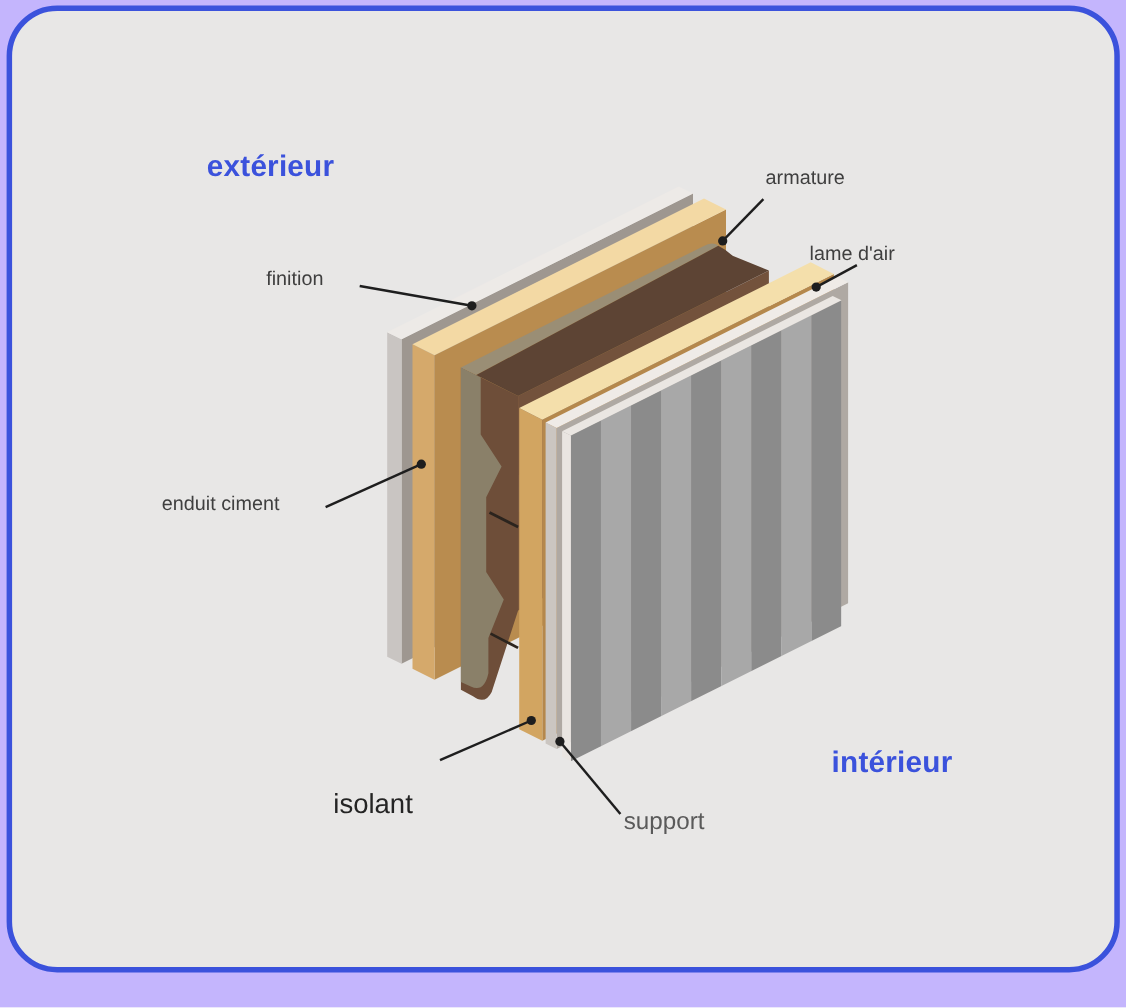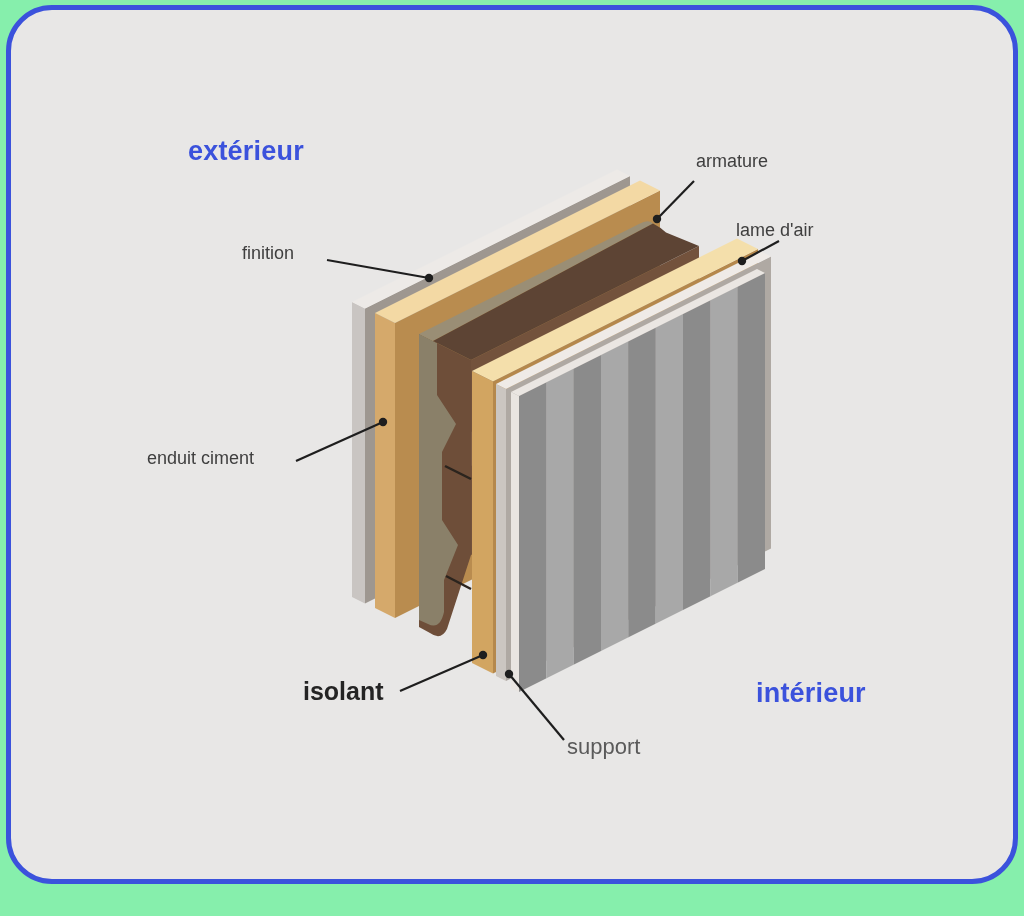--- a/index.html
+++ b/index.html
@@ -1,24 +1,24 @@
 <!DOCTYPE html>
 <html><head>
 <meta charset="utf-8">
 <style>
   html,body{margin:0;padding:0;background:#ffffff;}
-  .canvas{position:relative;width:1024px;height:916px;background:#86efac;overflow:hidden;
+  .canvas{position:relative;width:1024px;height:916px;background:#c4b5fd;overflow:hidden;
           font-family:"Liberation Sans", sans-serif;}
   .frame{position:absolute;left:6px;top:5px;width:1012px;height:879px;box-sizing:border-box;
          border:5px solid #3B52DC;border-radius:46px;background:#E8E7E6;z-index:0;}
   .diagram-svg{position:absolute;left:0;top:0;width:1024px;height:916px;z-index:1;}
   .lbl{position:absolute;z-index:2;white-space:nowrap;}
   .lbl-zone{color:#3B52DC;font-weight:bold;font-size:27px;letter-spacing:.2px;}
   .lbl-layer{color:#3F3F3F;font-size:18px;}
-  .lbl-layer-bold{color:#242424;font-size:25px;font-weight:bold;}
+  .lbl-layer-bold{color:#242424;font-size:25px;font-weight:normal;margin-top:40px;}
   .lbl-layer-muted{color:#5A5A5A;font-size:22px;}
   .banner{position:absolute;left:227px;top:856px;width:566px;height:58px;border-radius:29px;
           background:#3C53D0;z-index:3;display:flex;align-items:center;justify-content:center;
           color:#ffffff;font-weight:bold;font-size:28px;letter-spacing:.3px;}
 </style>
 </head>
 <body>
 
 <div class="canvas">
 

